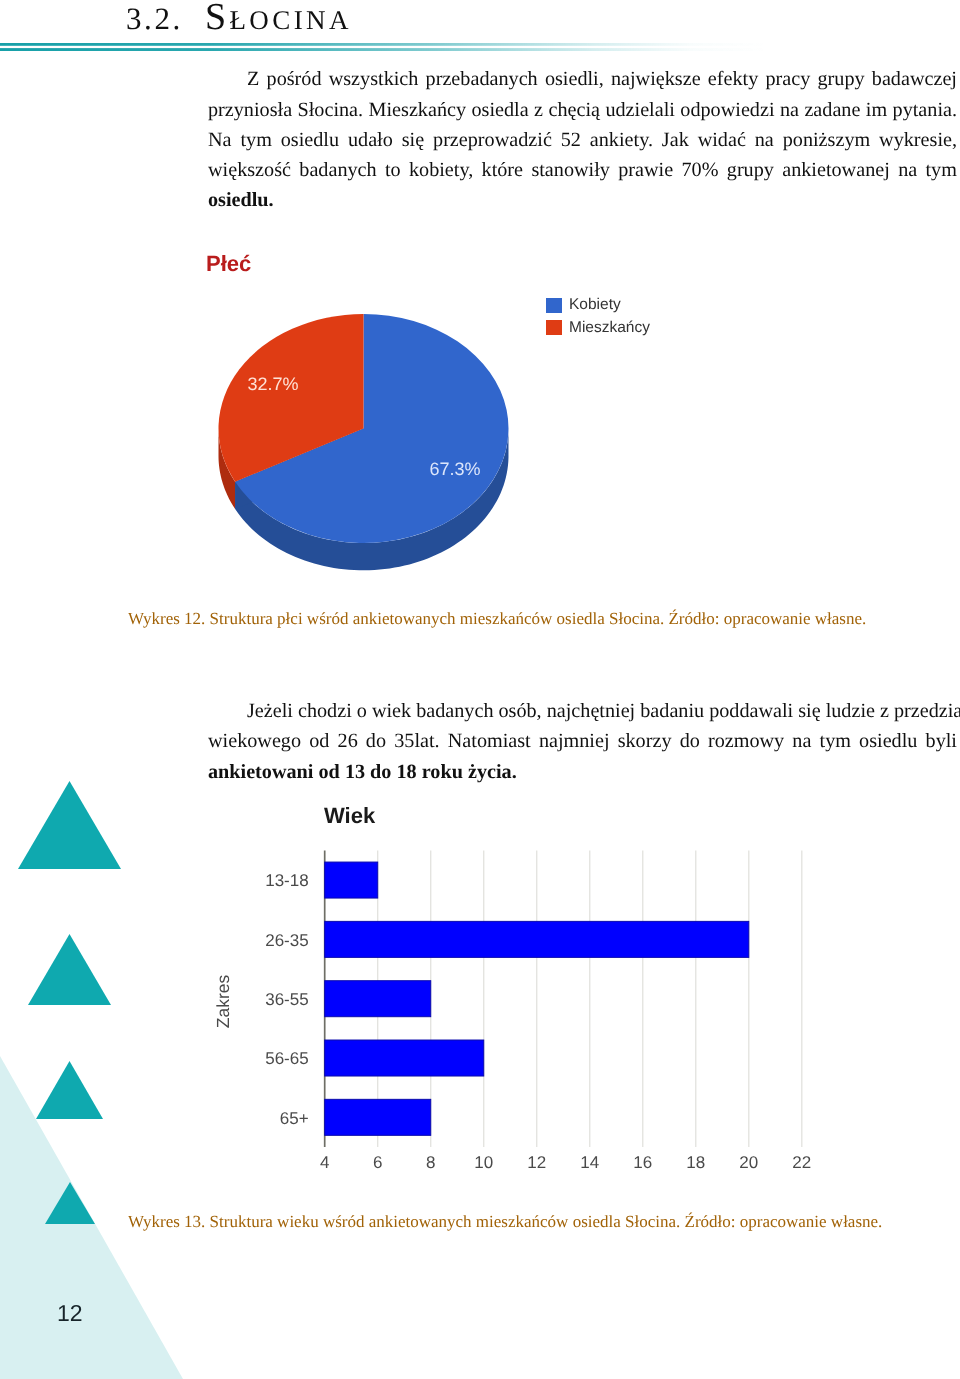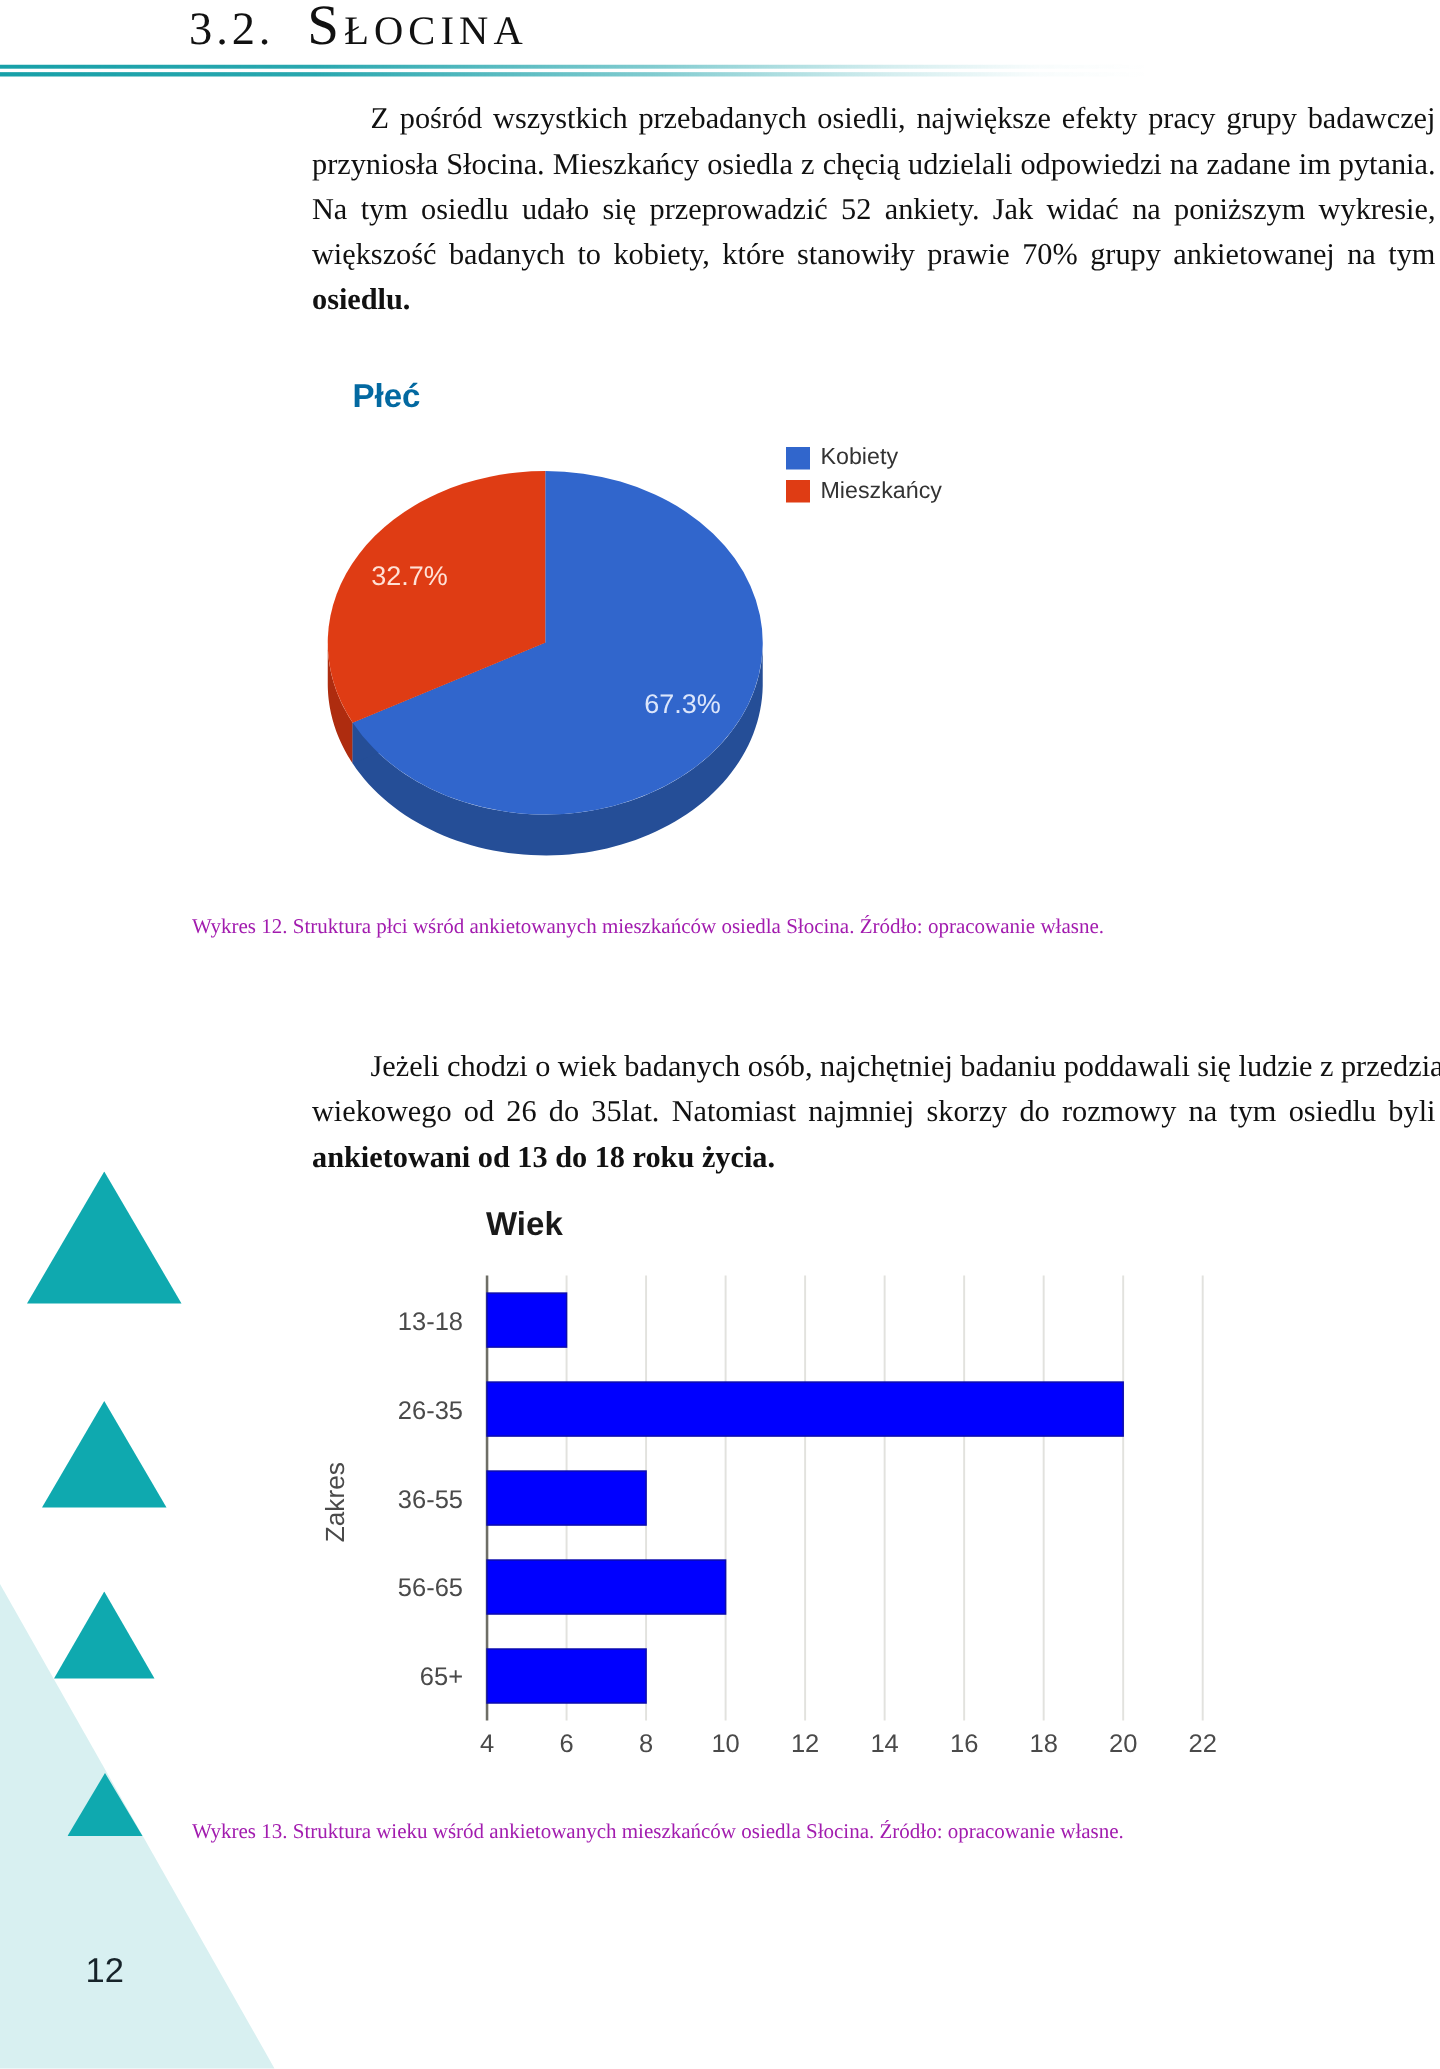--- a/index.html
+++ b/index.html
@@ -29,34 +29,34 @@
         font-size:20.2px;line-height:30.3px;color:#111;}
   .tline{display:flex;height:30.3px;align-items:baseline;white-space:pre;}
   .tline .sp{flex:1 1 auto;min-width:5px;}
   .tline.last{display:block;font-weight:bold;}
   .tline.last .sp{display:inline;}
   .tline.first::before{content:"";display:inline-block;width:39px;flex:0 0 39px;}
   .p1{top:64.3px;}
   .p2{top:696px;}
 
   
-  .caption{position:absolute;left:128px;width:790px;font-size:14px;line-height:20px;color:#a21caf;
+  .caption{position:absolute;left:128px;width:790px;font-size:17px;line-height:20px;color:#a16207;
            white-space:nowrap;}
   .cap1{top:609px;}
   .cap2{top:1212px;}
 
   .pageno{position:absolute;left:57px;top:1300px;font-size:23px;color:#17242a;font-family:"Liberation Sans",sans-serif;}
 
   
   .chart{position:absolute;}
   .pie-chart{left:200px;top:240px;width:470px;height:340px;}
-  .pie-title{position:absolute;left:35px;top:11px;font-family:"Liberation Sans",sans-serif;
-             font-weight:bold;font-size:22px;color:#0369a1;}
+  .pie-title{position:absolute;left:6px;top:11px;font-family:"Liberation Sans",sans-serif;
+             font-weight:bold;font-size:22px;color:#b91c1c;}
   .pie-svg{position:absolute;left:14px;top:62px;overflow:visible;}
-  .pie-legend{position:absolute;left:324px;top:54px;}
+  .pie-legend{position:absolute;left:346px;top:54px;}
   .lg-row{display:flex;align-items:center;height:22.5px;}
   .lg-sw{width:16px;height:15px;display:inline-block;margin-right:7px;}
   .lg-tx{font-family:"Liberation Sans",sans-serif;font-size:15.5px;color:#333;}
 
   .bar-chart{left:215px;top:795px;width:660px;height:390px;}
   .bar-title{position:absolute;left:109px;top:8px;font-family:"Liberation Sans",sans-serif;
              font-weight:bold;font-size:22px;color:#1a1a1a;}
   .bar-ylabel{position:absolute;left:-18px;top:196px;font-family:"Liberation Sans",sans-serif;
               font-size:17.5px;color:#4a4a4a;transform:rotate(-90deg);transform-origin:center;}
   .bar-svg{position:absolute;left:0px;top:45px;overflow:visible;}

